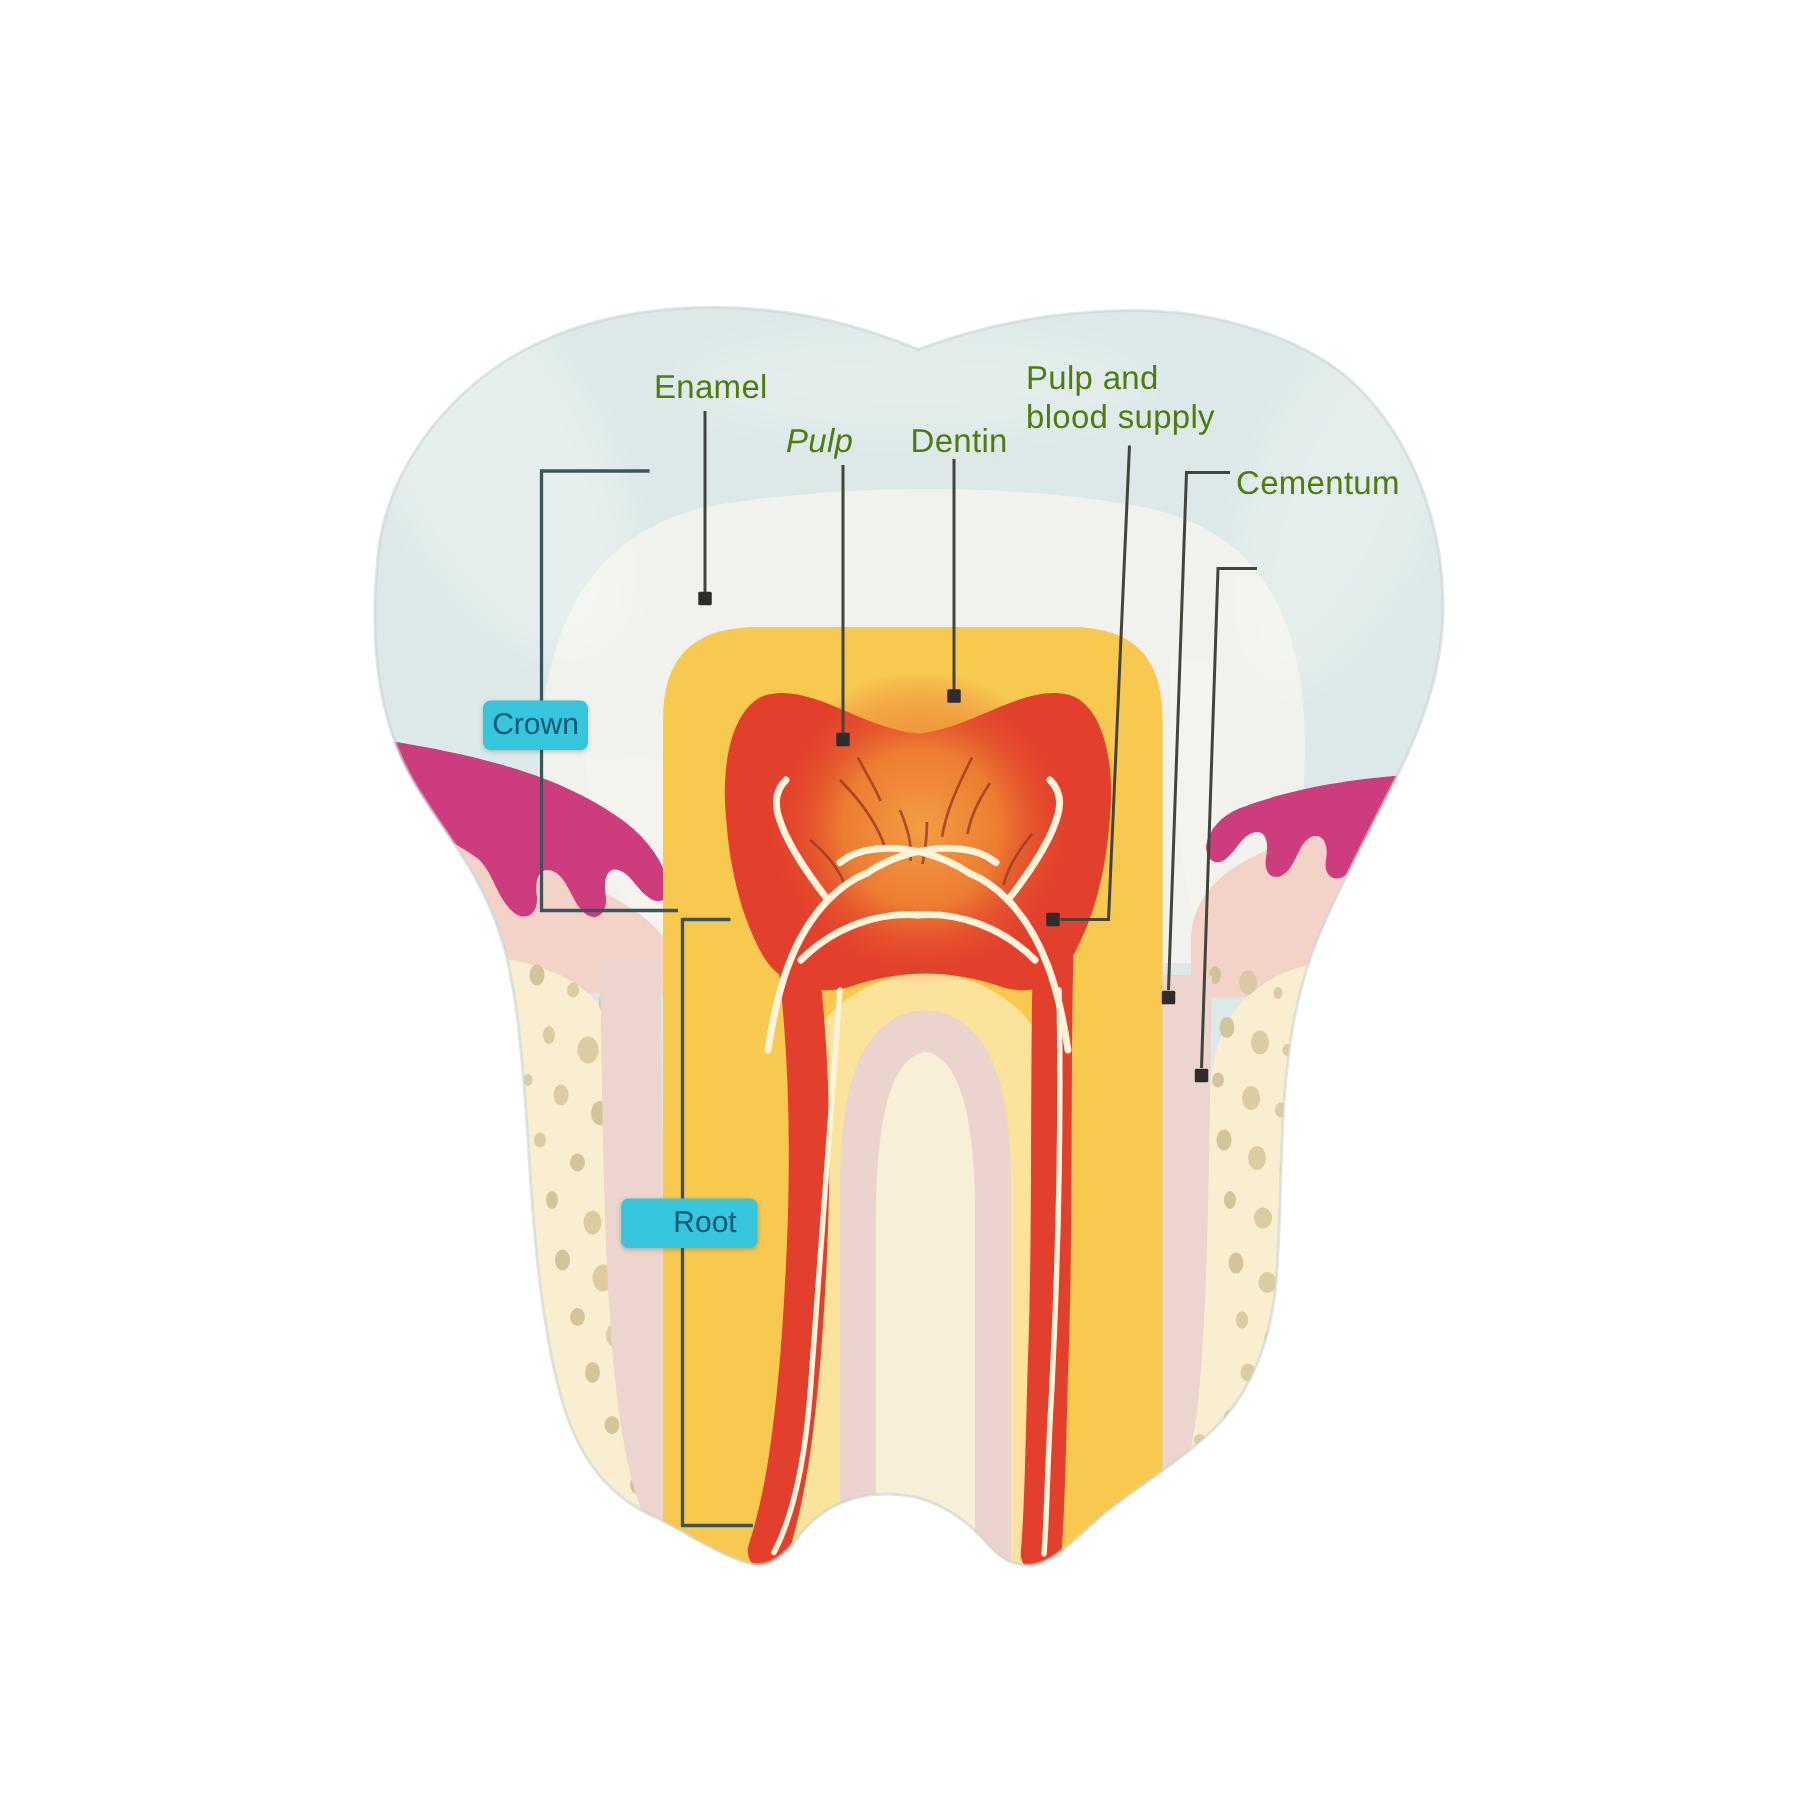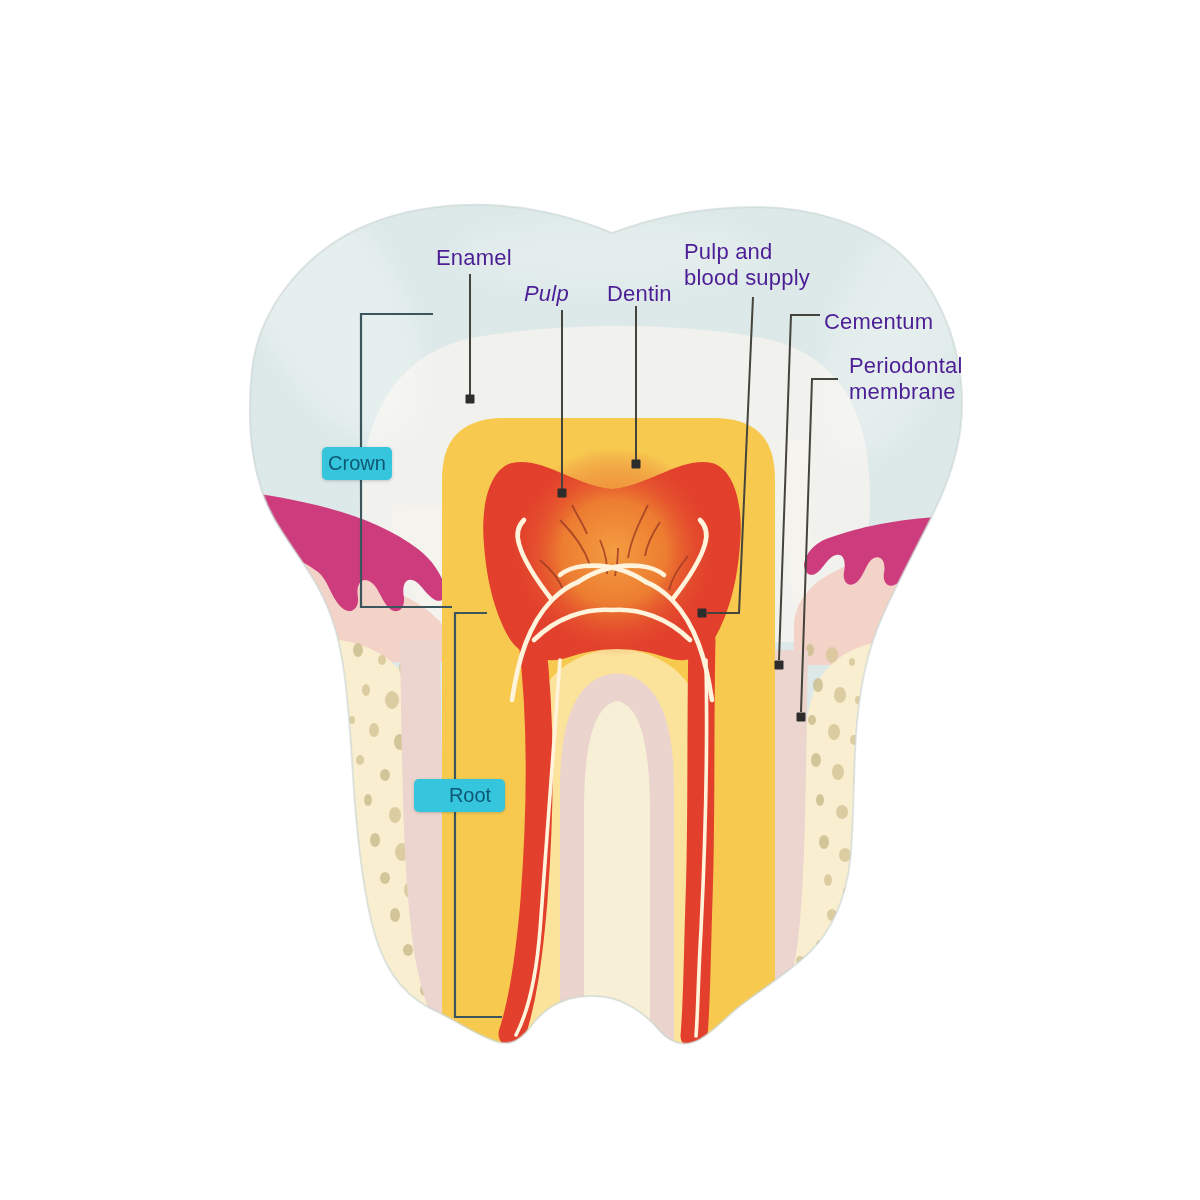--- a/index.html
+++ b/index.html
@@ -1,22 +1,22 @@
 <!DOCTYPE html>
 <html><head>
 <meta charset="utf-8">
 <style>
   html,body{margin:0;padding:0;background:#ffffff;}
   body{font-family:"Liberation Sans", sans-serif;}
   .stage{position:relative;width:1200px;height:1200px;background:#ffffff;overflow:hidden;}
   .stage svg{position:absolute;left:0;top:0;}
-  .lbl{position:absolute;color:#4c1d95;font-size:22px;line-height:26px;letter-spacing:.2px;white-space:nowrap;}
+  .lbl{position:absolute;color:#4d7c0f;font-size:22px;line-height:26px;letter-spacing:.2px;white-space:nowrap;}
   .badge{position:absolute;width:70px;height:33px;background:#35c5dc;border-radius:5px;
          display:flex;align-items:center;justify-content:center;
-         color:#0e5875;font-size:20px;box-shadow:0 1px 3px rgba(30,60,70,.25);}
+         color:#0e5875;font-size:20px;box-shadow:0 1px 3px rgba(30,60,70,.25);margin-top:20px;}
 </style>
 </head>
 <body>
 
 <div class="stage">
 
 <svg width="1200" height="1200" viewBox="0 0 1200 1200">
   <defs>
     <clipPath id="toothClip">
       <path d="M 465,205 C 520,203 572,216 612,233 C 652,218 700,207 756,207
@@ -245,20 +245,16 @@
 </svg>
 
   <div class="lbl" style="left:436px;top:245px;">Enamel</div>
   <div class="lbl" style="left:524px;top:281px;font-style:italic;">Pulp</div>
   <div class="lbl" style="left:607px;top:281px;">Dentin</div>
   <div class="lbl" style="left:684px;top:239px;">
     <div>Pulp and</div>
     <div>blood supply</div>
   </div>
   <div class="lbl" style="left:824px;top:309px;">Cementum</div>
-  <div class="lbl" style="left:849px;top:353px;">
-    <div>Periodontal</div>
-    <div>membrane</div>
-  </div>
 
   <div class="badge" style="left:322px;top:447px;">Crown</div>
   <div class="badge" style="left:414px;top:779px;padding-left:21px;">Root</div>
 </div>
 
 </body></html>

